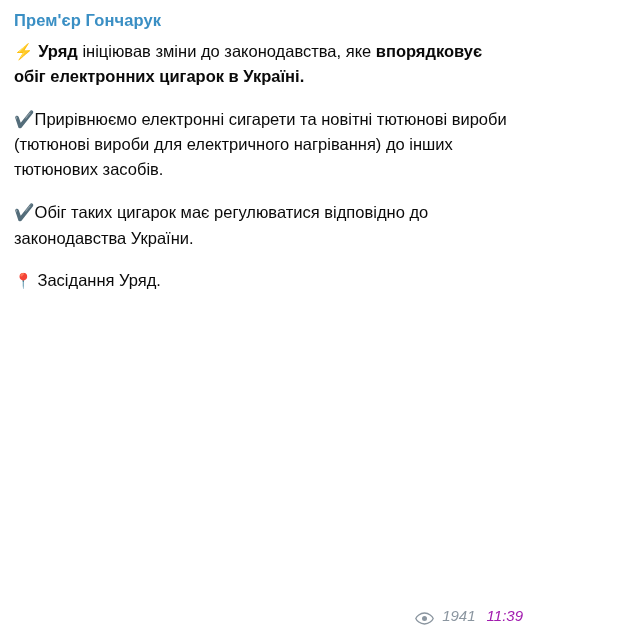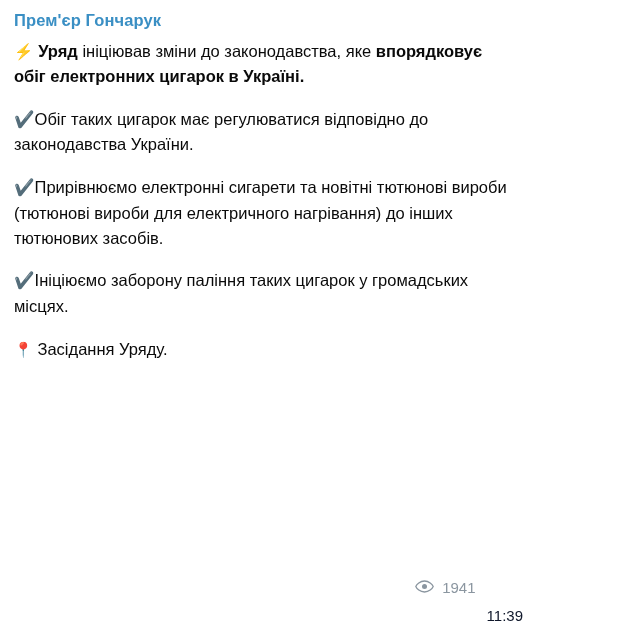--- a/index.html
+++ b/index.html
@@ -49,58 +49,58 @@
   }
   .pin {
     font-family: "DejaVu Sans", sans-serif;
     font-size: 15px;
   }
   .meta {
     position: absolute;
     right: 16px;
     bottom: 8px;
     display: flex;
-    align-items: flex-start;
+    align-items: flex-end;
     gap: 8px;
     color: #8b96a0;
     font-size: 15px;
+    font-style: italic;
   }
   .meta .eye {
     display: inline-block;
     width: 19px;
     height: 13px;
     position: relative;
   }
   .views {
     color: #8b96a0;
     font-size: 15px;
   }
   .time {
-    color: #0f172a;
+    color: #a21caf;
     font-size: 15px;
     margin-left: 3px;
     margin-top: 28px;
   }
   .last-line {
     margin-bottom: 0;
   }
 </style>
 </head>
 <body>
 
 <div class="post">
 
   <div class="channel-title">Прем'єр Гончарук</div>
 
   <div id="paragraphs">
       <div class="para"><span class="emoji">⚡️ </span><span class="bold">Уряд </span><span>ініціював зміни до законодавства, яке </span><span class="bold">впорядковує обіг електронних цигарок в Україні.</span></div>
+      <div class="para"><span class="check">✔️</span><span>Прирівнюємо електронні сигарети та новітні тютюнові вироби (тютюнові вироби для електричного нагрівання) до інших тютюнових засобів.</span></div>
       <div class="para"><span class="check">✔️</span><span>Обіг таких цигарок має регулюватися відповідно до законодавства України.</span></div>
-      <div class="para"><span class="check">✔️</span><span>Прирівнюємо електронні сигарети та новітні тютюнові вироби (тютюнові вироби для електричного нагрівання) до інших тютюнових засобів.</span></div>
-      <div class="para"><span class="check">✔️</span><span>Ініціюємо заборону паління таких цигарок у громадських місцях.</span></div>
-      <div class="para last-line"><span class="pin">📍 </span><span>Засідання Уряду.</span></div>
+      <div class="para last-line"><span class="pin">📍 </span><span>Засідання Уряд.</span></div>
     </div>
 
   <div class="meta">
     <span class="eye">
       <svg width="19" height="13" viewBox="0 0 19 13" aria-hidden="true">
         <path d="M9.5 1C5 1 1.7 4.3 0.8 6.5c0.9 2.2 4.2 5.5 8.7 5.5s7.8-3.3 8.7-5.5C17.3 4.3 14 1 9.5 1z" fill="none" stroke="#8b96a0" stroke-width="1.3"></path>
         <circle cx="9.5" cy="6.5" r="2.5" fill="#8b96a0"></circle>
       </svg>
     </span>
     <span class="views">1941</span>

